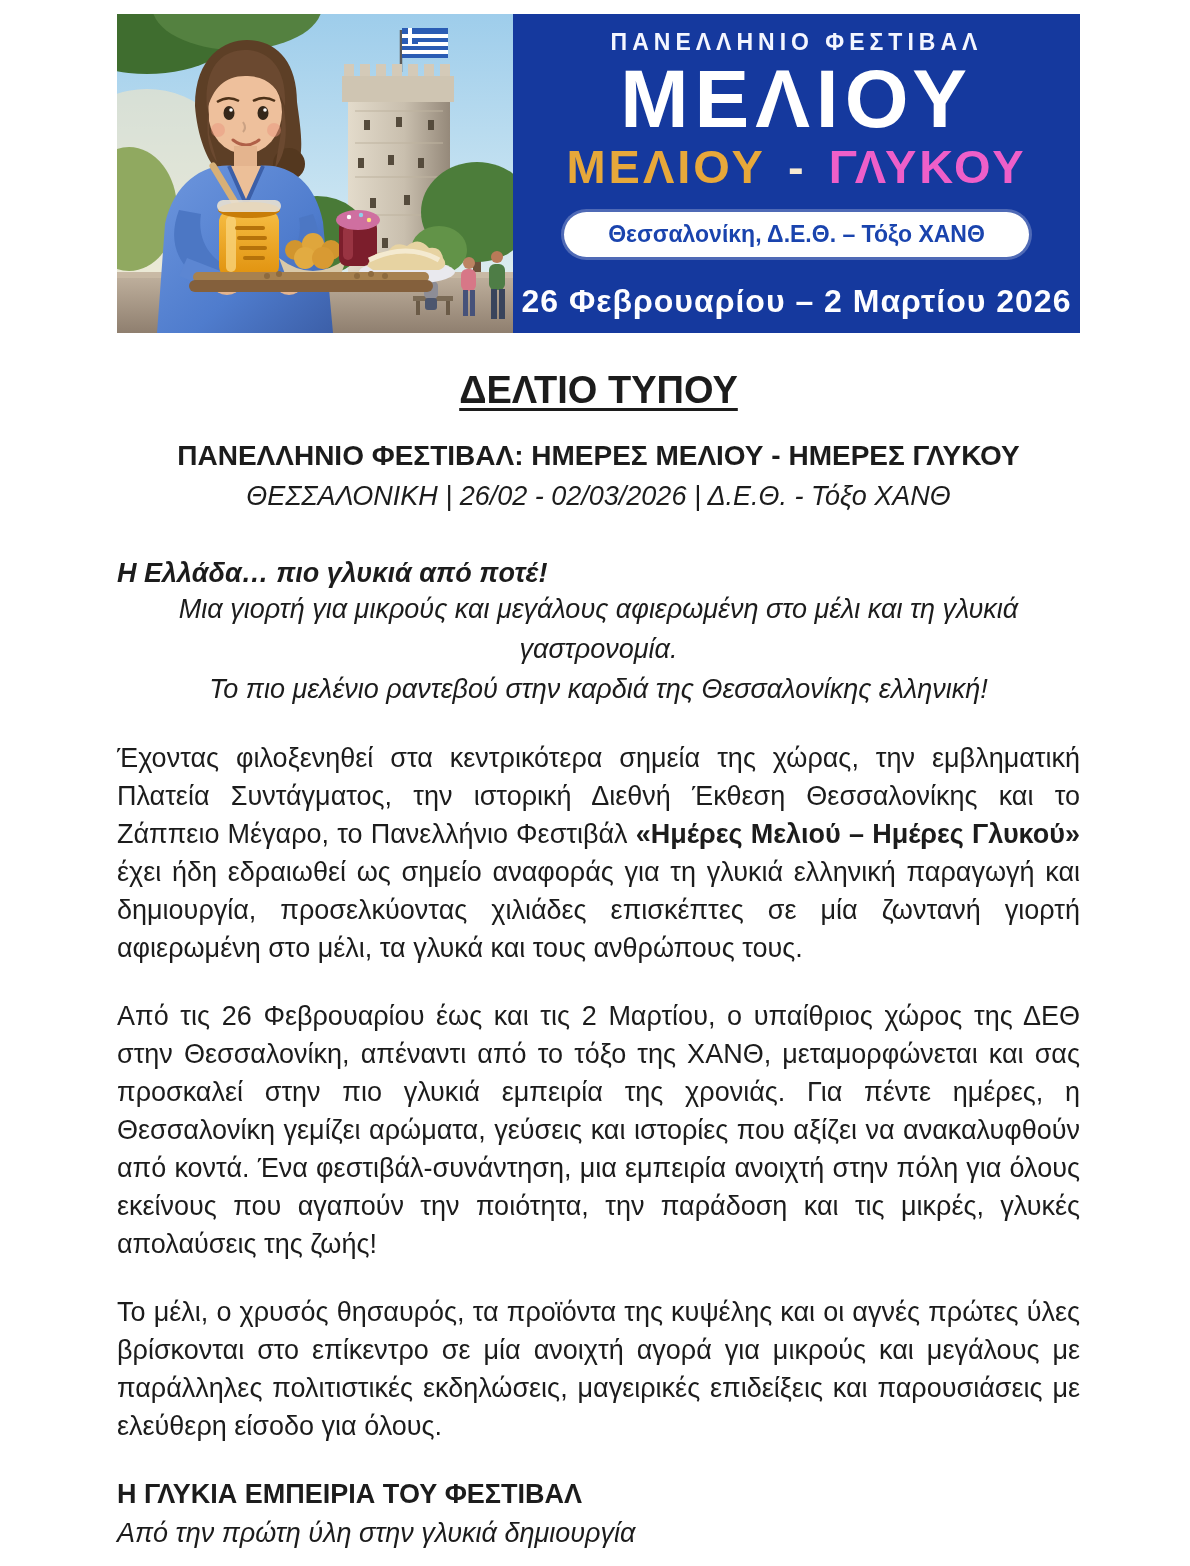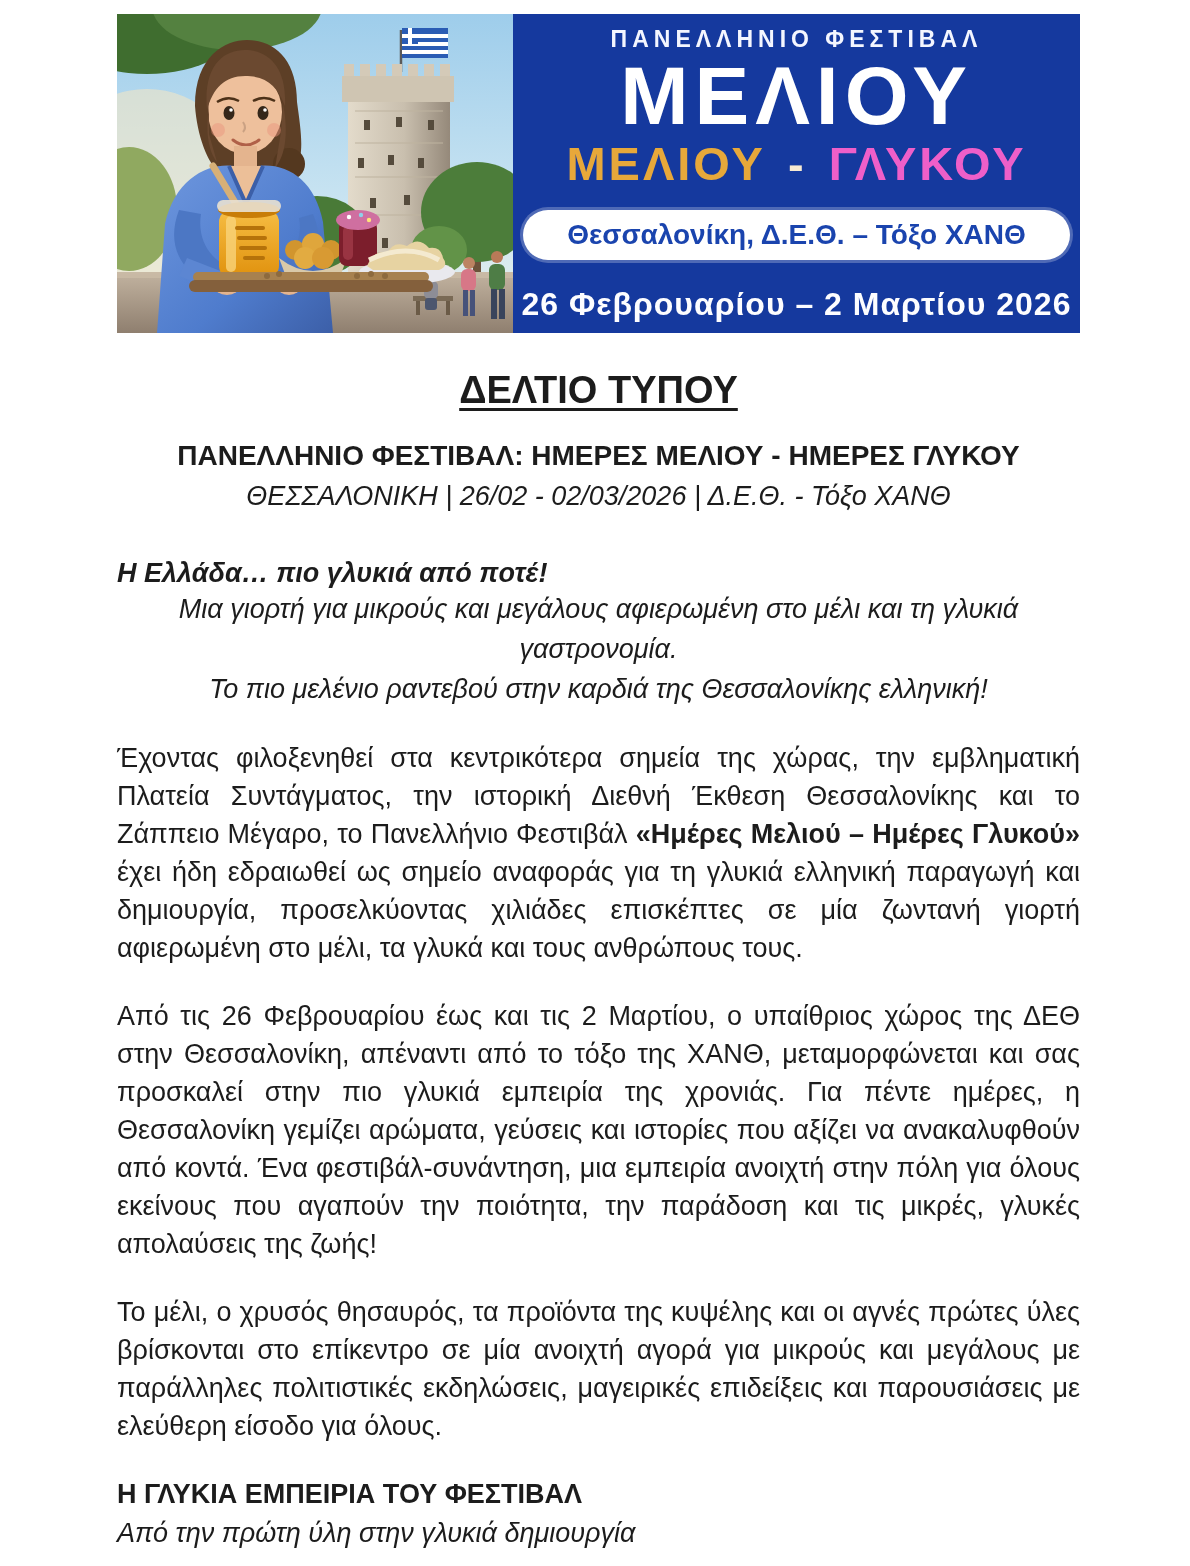--- a/index.html
+++ b/index.html
@@ -41,21 +41,21 @@
     font-size:82px;font-weight:bold;letter-spacing:6px;line-height:1.04;color:#ffffff;
   }
   .banner-line2{font-size:47px;font-weight:bold;letter-spacing:3px;line-height:1.1;}
   .banner-line2 .gold{color:var(--gold);}
   .banner-line2 .dash{color:#f7ead2;padding:0 6px;}
   .banner-line2 .pink{color:var(--pink);}
   .banner-pill{
     margin-top:20px;
     background:#ffffff;border-radius:32px;
     padding:9px 44px;
-    font-size:28px;font-weight:bold;color:var(--pill-text);
+    font-size:23px;font-weight:bold;color:var(--pill-text);
     box-shadow:0 0 0 3px rgba(255,255,255,.25);
   }
   .banner-dates{
     margin-top:26px;
     font-size:32px;font-weight:bold;color:#fdfdff;letter-spacing:1px;
   }
 
   
   main{padding:0 110px 0 117px;}
   .h1{

